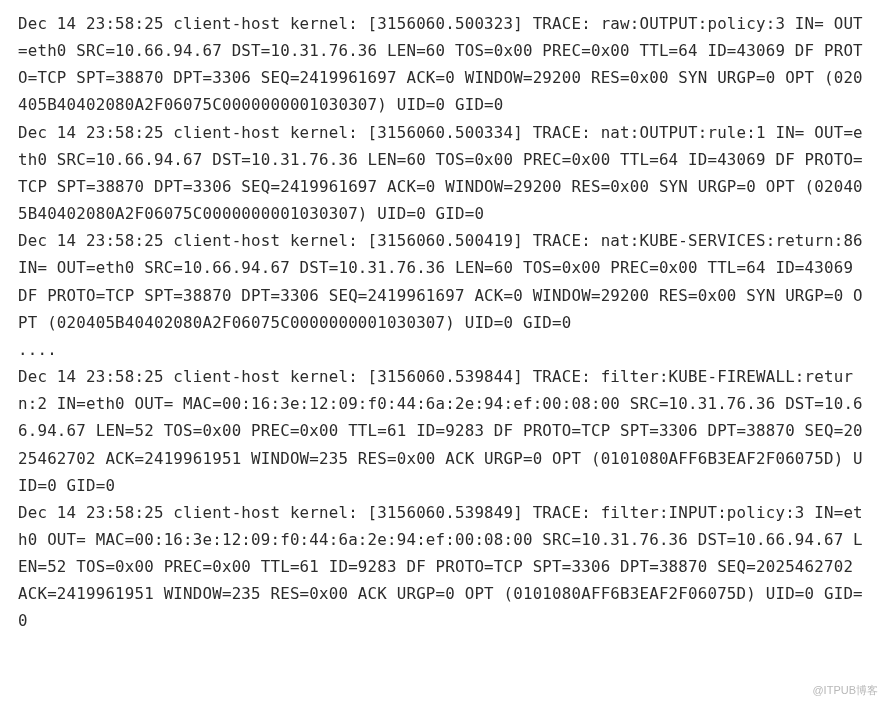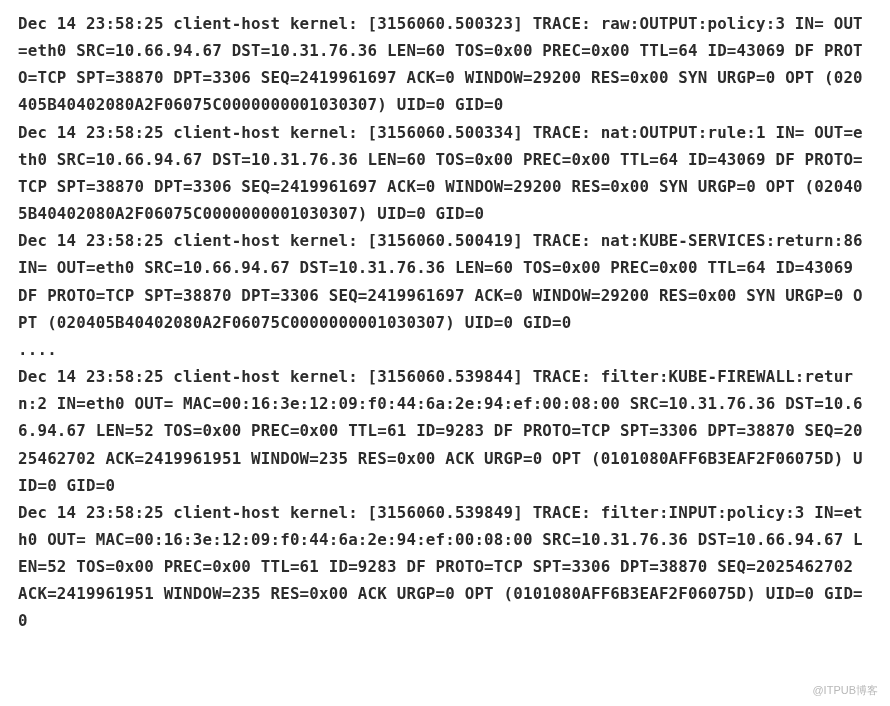--- a/index.html
+++ b/index.html
@@ -16,21 +16,21 @@
       line-height: 1.72;
       color: #2c2c2c;
       padding: 10px 18px;
       overflow: hidden;
       position: relative;
       letter-spacing: 0.2px;
     }
     .log-output {
       white-space: pre-wrap;
       word-break: break-all;
-      font-weight: 700;
+      font-weight: 400;
     }
     .watermark {
       position: absolute;
       bottom: 6px;
       right: 12px;
       font-size: 11px;
       color: #b8b8b8;
       font-family: sans-serif;
       letter-spacing: 0;
       margin-left: 32px;

